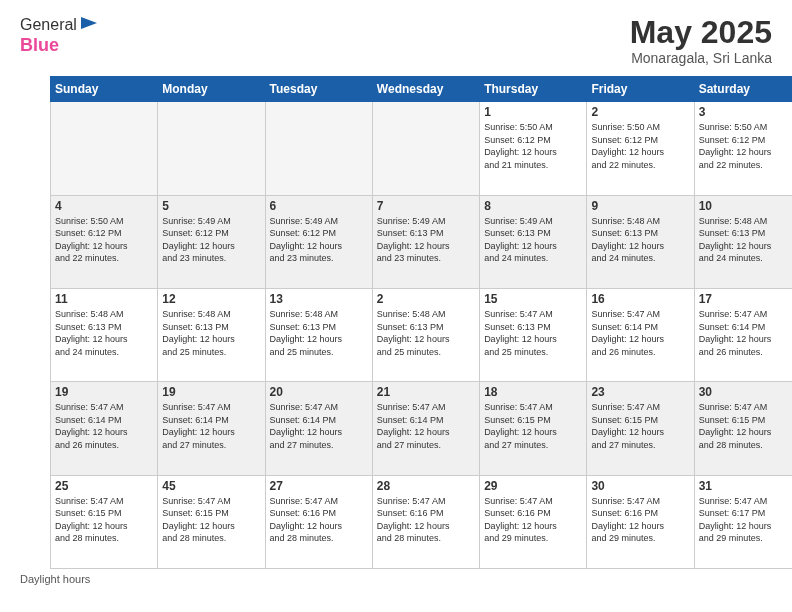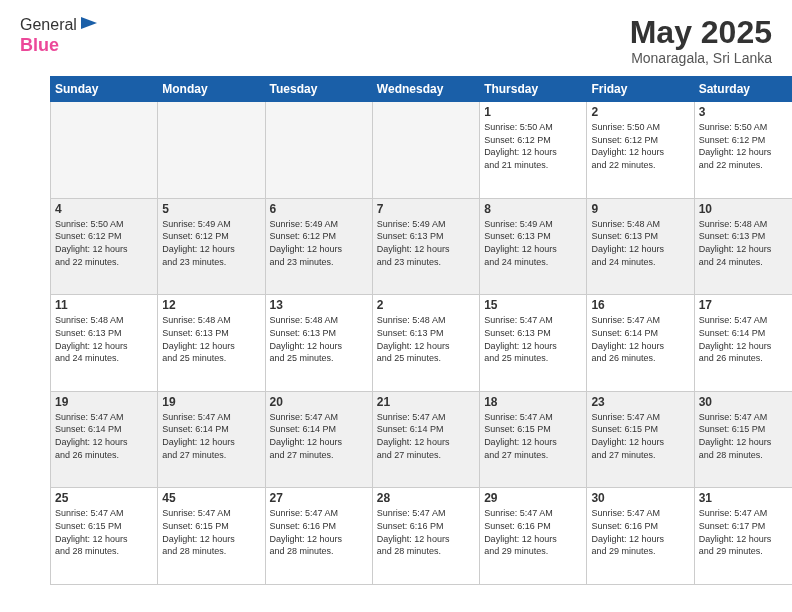--- a/index.html
+++ b/index.html
@@ -364,13 +364,16 @@
             <span class="day-num">31</span>
             <div class="day-info" style="white-space: pre-line;">Sunrise: 5:47 AM
 Sunset: 6:17 PM
 Daylight: 12 hours
 and 29 minutes.</div>
           </td>
         </tr>
       </tbody>
   </table>
 
+  <div class="footer-note">
+    <span>Daylight hours</span>
+  </div>
 </div>
 
 </body></html>

